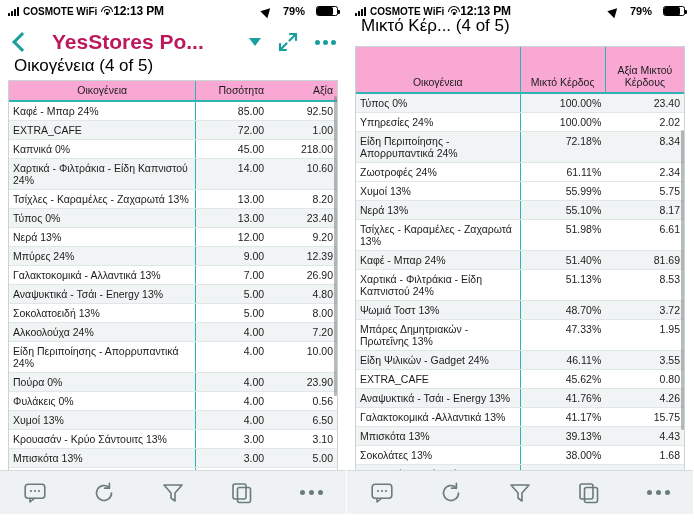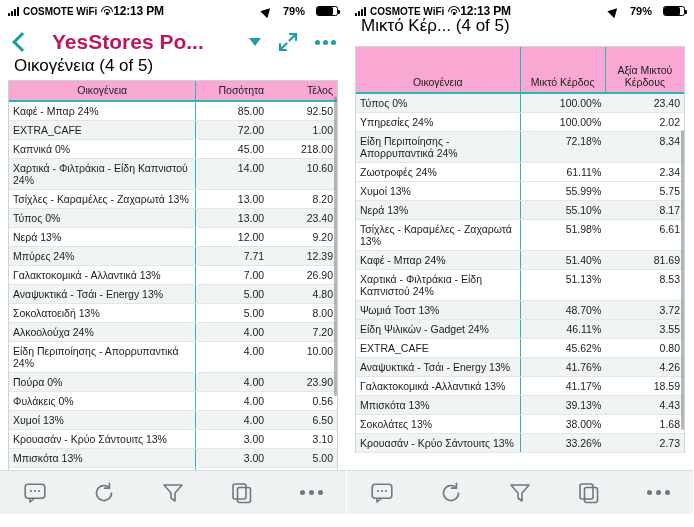--- a/index.html
+++ b/index.html
@@ -205,21 +205,21 @@
       <table>
         <colgroup>
             <col class="c0">
             <col class="c1">
             <col class="c2">
           </colgroup>
         <thead>
           <tr>
             <th>Οικογένεια</th>
             <th class="num col-sep">Ποσότητα</th>
-            <th class="num">Τέλος</th>
+            <th class="num">Αξία</th>
           </tr>
         </thead>
         <tbody>
           <tr>
               <td>Καφέ - Μπαρ 24%</td>
               <td class="num col-sep">85.00</td>
               <td class="num">92.50</td>
             </tr>
           <tr class="alt">
               <td>EXTRA_CAFE</td>
@@ -246,21 +246,21 @@
               <td class="num col-sep">13.00</td>
               <td class="num">23.40</td>
             </tr>
           <tr>
               <td>Νερά 13%</td>
               <td class="num col-sep">12.00</td>
               <td class="num">9.20</td>
             </tr>
           <tr class="alt">
               <td>Μπύρες 24%</td>
-              <td class="num col-sep">7.71</td>
+              <td class="num col-sep">9.00</td>
               <td class="num">12.39</td>
             </tr>
           <tr>
               <td>Γαλακτοκομικά - Αλλαντικά 13%</td>
               <td class="num col-sep">7.00</td>
               <td class="num">26.90</td>
             </tr>
           <tr class="alt">
               <td>Αναψυκτικά - Τσάι - Energy 13%</td>
               <td class="num col-sep">5.00</td>
@@ -459,39 +459,44 @@
           <tr>
               <td>Χαρτικά - Φιλτράκια - Είδη Καπνιστού 24%</td>
               <td class="num col-sep">51.13%</td>
               <td class="num">8.53</td>
             </tr>
           <tr class="alt">
               <td>Ψωμιά Τοστ 13%</td>
               <td class="num col-sep">48.70%</td>
               <td class="num">3.72</td>
             </tr>
+          <tr>
+              <td>Μπάρες Δημητριακών - Πρωτεΐνης 13%</td>
+              <td class="num col-sep">47.33%</td>
+              <td class="num">1.95</td>
+            </tr>
           <tr class="alt">
               <td>Είδη Ψιλικών - Gadget 24%</td>
               <td class="num col-sep">46.11%</td>
               <td class="num">3.55</td>
             </tr>
           <tr>
               <td>EXTRA_CAFE</td>
               <td class="num col-sep">45.62%</td>
               <td class="num">0.80</td>
             </tr>
           <tr class="alt">
               <td>Αναψυκτικά - Τσάι - Energy 13%</td>
               <td class="num col-sep">41.76%</td>
               <td class="num">4.26</td>
             </tr>
           <tr>
               <td>Γαλακτοκομικά -Αλλαντικά 13%</td>
               <td class="num col-sep">41.17%</td>
-              <td class="num">18.59</td>
+              <td class="num">15.75</td>
             </tr>
           <tr class="alt">
               <td>Μπισκότα 13%</td>
               <td class="num col-sep">39.13%</td>
               <td class="num">4.43</td>
             </tr>
           <tr>
               <td>Σοκολάτες 13%</td>
               <td class="num col-sep">38.00%</td>
               <td class="num">1.68</td>

